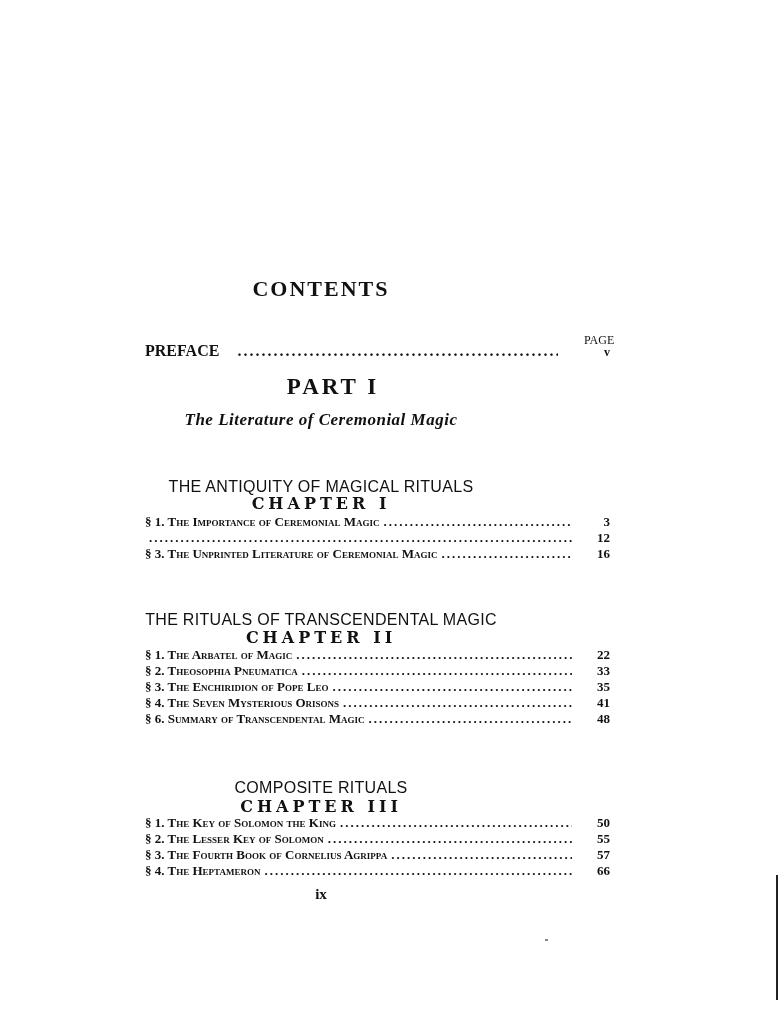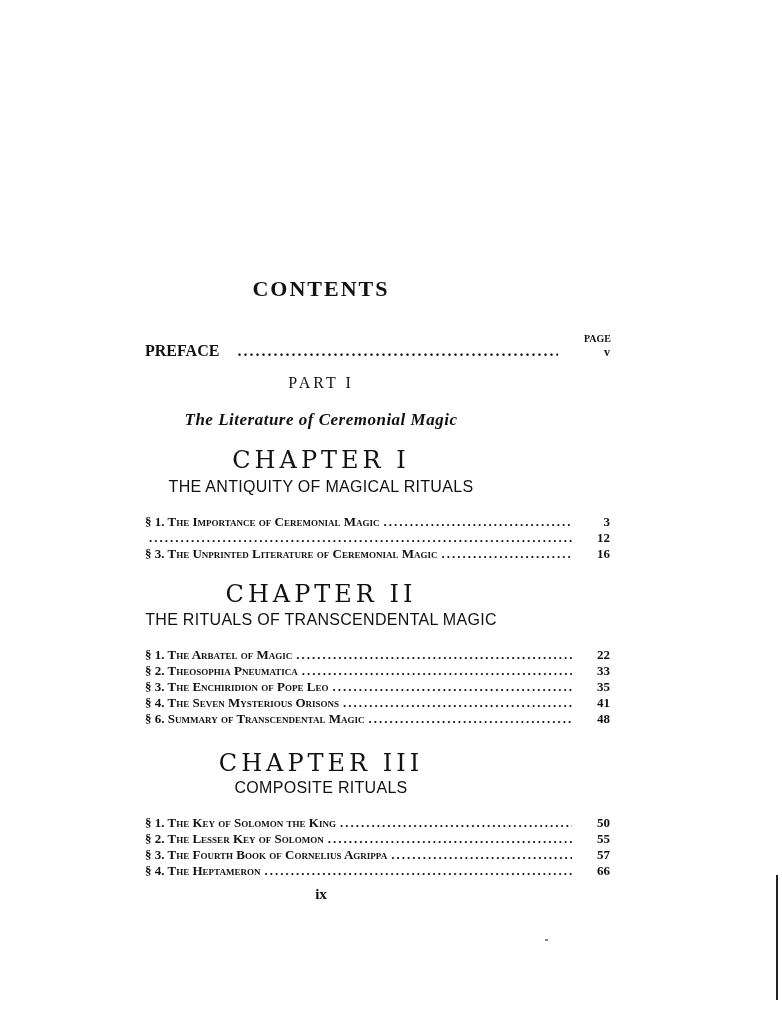--- a/index.html
+++ b/index.html
@@ -3,35 +3,35 @@
 <meta charset="utf-8">
 <style>
   html, body { margin: 0; padding: 0; }
   body {
     width: 782px; height: 1024px; background: #ffffff; position: relative;
     overflow: hidden; font-family: "Liberation Serif", "DejaVu Serif", serif; color: #111;
   }
   .abs { position: absolute; }
   .center { left: 0; width: 642px; text-align: center; }
   #contents-title { top: 276px; font-size: 22px; font-weight: bold; letter-spacing: 2px; }
-  #page-label { top: 333px; left: 584px; width: 28px; text-align: left; font-size: 10px; font-weight: bold; }
+  #page-label { top: 333px; left: 584px; width: 28px; text-align: left; font-size: 12px; font-weight: normal; }
   .toc-row {
     position: absolute; left: 145px; width: 465px; display: flex; align-items: baseline;
     font-weight: bold; font-size: 13px; line-height: 15px; white-space: nowrap;
   }
   .toc-row .label { font-variant: small-caps; flex: 0 0 auto; }
   .toc-row .dots { flex: 1 1 auto; overflow: hidden; margin: 0 4px; letter-spacing: 2px; }
   .toc-row .dots::after { content: "..................................................................................................................."; }
   .toc-row .num { flex: 0 0 34px; text-align: right; font-variant: normal; }
   #preface-row { top: 342px; font-size: 16px; line-height: 18px; gap: 14px; }
   #preface-row .label { font-variant: normal; }
   #preface-row .num { font-size: 12px; }
-  .part-title { font-size: 16px; font-weight: normal; letter-spacing: 3px; }
+  .part-title { font-size: 23px; font-weight: bold; letter-spacing: 3px; padding-left: 12px; }
   .part-sub { font-size: 17px; font-weight: bold; font-style: italic; letter-spacing: 0.5px; }
-  .chapter-title { font-family: "DejaVu Serif", serif; font-size: 24px; font-weight: normal; letter-spacing: 4px; }
+  .chapter-title { font-family: "DejaVu Serif", serif; font-size: 16px; font-weight: bold; letter-spacing: 4px; margin-top: 48px; }
   .chapter-sub { font-family: Liberation Sans, sans-serif; font-size: 16px; letter-spacing: 0.3px; }
   #folio { top: 886px; font-size: 15px; font-weight: bold; }
   #edge-line { left: 776px; top: 875px; width: 2px; height: 125px; background: #222; }
   #speck { left: 545px; top: 939px; width: 3px; height: 2px; background: #888; }
 </style>
 </head>
 <body>
 
 <div>
 

